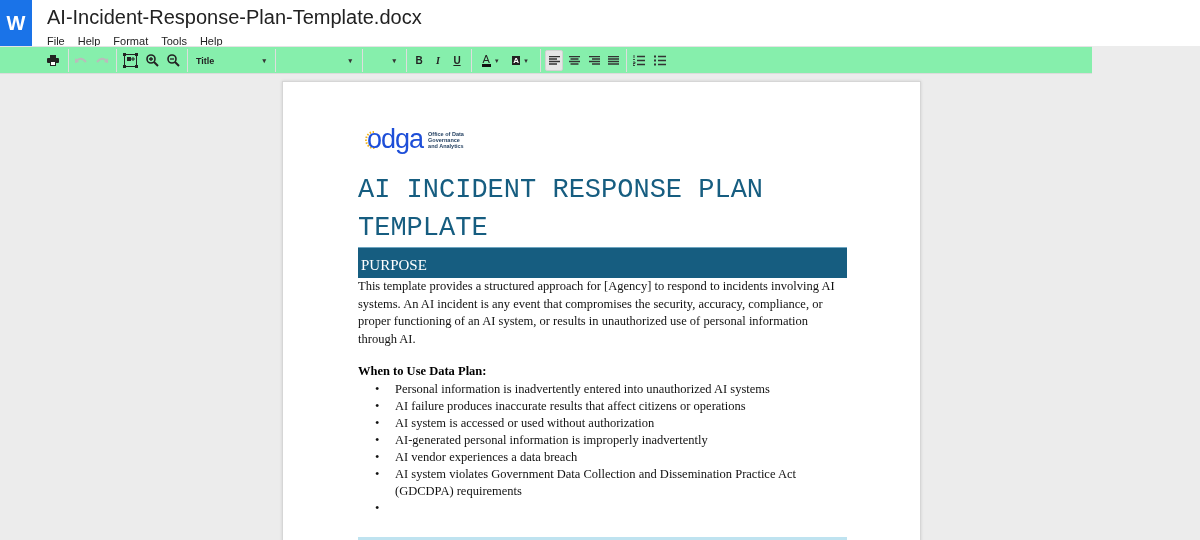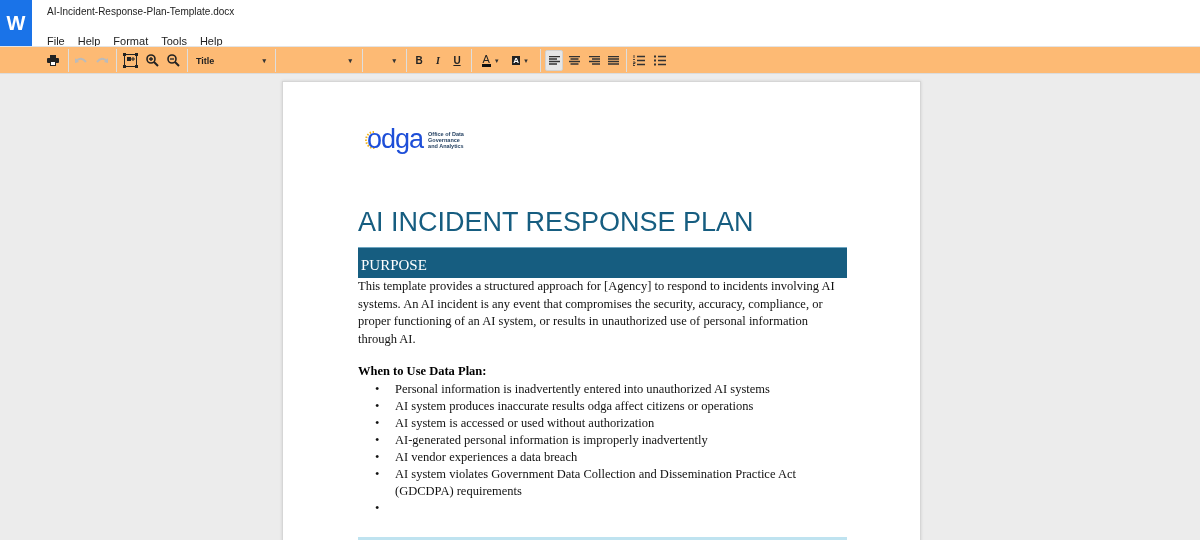--- a/index.html
+++ b/index.html
@@ -1,33 +1,33 @@
 <!DOCTYPE html>
 <html><head>
   <meta charset="utf-8">
   <style>
     * { box-sizing: border-box; margin: 0; padding: 0; }
     html, body { width: 1200px; height: 540px; overflow: hidden; background: #ececec; font-family: "Liberation Sans", sans-serif; }
     .topbar { position: absolute; left: 0; top: 0; width: 1200px; height: 46px; background: #fff; }
     .app-icon { position: absolute; left: 0; top: 0; width: 32px; height: 46px; background: #1a73e8; color: #fff; font-family: "Liberation Sans", sans-serif; font-weight: bold; font-size: 20px; display: flex; align-items: center; justify-content: center; }
-    .doc-title { position: absolute; left: 47px; top: 6px; font-size: 10px; color: #222; }
+    .doc-title { position: absolute; left: 47px; top: 6px; font-size: 20px; color: #222; }
     .menubar { position: absolute; left: 47px; top: 27px; display: flex; gap: 0; font-size: 11px; color: #222; }
     .menubar span { margin-right: 13px; cursor: default; margin-top: 8px; }
-    .toolbar { position: absolute; left: 0; top: 46px; width: 1200px; height: 28px; background: #fdba74; border-top: 1px solid #e4e4e4; border-bottom: 1px solid #dcdcdc; }
+    .toolbar { position: absolute; left: 0; top: 46px; width: 1092px; height: 28px; background: #86efac; border-top: 1px solid #e4e4e4; border-bottom: 1px solid #dcdcdc; }
     .tb-item { position: absolute; top: 0; height: 27px; display: flex; align-items: center; justify-content: center; color: #222; font-size: 11px; }
     .tb-sep { position: absolute; top: 2px; width: 1px; height: 23px; background: #dedede; }
     .caret { font-size: 7px; margin-left: 4px; color: #333; }
     .dropdown { justify-content: space-between; padding: 0 6px 0 0; font-weight: bold; font-size: 9px; }
     .active-btn { background: #e6e6e6; border: 1px solid #d2d2d2; border-radius: 2px; }
     .canvas { position: absolute; left: 0; top: 74px; width: 1200px; height: 466px; background: #ececec; }
     .page { position: absolute; left: 282px; top: 81px; width: 639px; height: 470px; background: #fff; border: 1px solid #d6d6d6; box-shadow: 0 0 3px rgba(0,0,0,0.12); }
     .logo { position: absolute; left: 82px; top: 42px; display: flex; align-items: center; }
     .logo-word { font-family: "Liberation Sans", sans-serif; font-size: 27px; color: #1d4ed8; letter-spacing: -1px; font-weight: 500; }
     .logo-sub { font-family: "Liberation Sans", sans-serif; font-size: 5.5px; line-height: 6px; color: #1c3a5c; margin-left: 5px; font-weight: bold; }
-    .title { position: absolute; left: 75px; top: 89px; width: 489px; font-family: Liberation Sans, sans-serif; font-size: 27px; line-height: 38px; color: #165d80; margin-top: 32px; }
+    .title { position: absolute; left: 75px; top: 89px; width: 489px; font-family: Liberation Mono, monospace; font-size: 27px; line-height: 38px; color: #165d80; }
     .section-bar { position: absolute; left: 75px; top: 165px; width: 489px; height: 31px; background: #165d80; color: #fff; font-family: "Liberation Serif", serif; font-size: 15px; padding: 9px 0 0 3px; border-top: 1px solid #6da5c0; }
     .para { position: absolute; left: 75px; top: 196px; width: 489px; font-size: 12.5px; line-height: 17.5px; font-family: "Liberation Serif", serif; color: #111; }
     .subhead { position: absolute; left: 75px; top: 282px; font-size: 12.5px; font-weight: bold; font-family: "Liberation Serif", serif; }
     .bullets { position: absolute; left: 75px; top: 299px; width: 489px; list-style: none; font-family: "Liberation Serif", serif; font-size: 12.5px; line-height: 17px; color: #111; }
     .bullets li { position: relative; padding-left: 37px; }
     .bullets li .dot { position: absolute; left: 17px; top: 0; }
     .blue-bar { position: absolute; left: 75px; top: 455px; width: 489px; height: 4px; background: #bfe3f0; }
   </style>
 </head>
 <body>
@@ -190,21 +190,21 @@
   </div>
 
   <div class="section-bar">PURPOSE</div>
 
   <p class="para">This template provides a structured approach for [Agency] to respond to incidents involving AI systems. An AI incident is any event that compromises the security, accuracy, compliance, or proper functioning of an AI system, or results in unauthorized use of personal information through AI.</p>
 
   <div class="subhead">When to Use Data Plan:</div>
 
   <ul class="bullets">
     <li><span class="dot">•</span><span>Personal information is inadvertently entered into unauthorized AI systems</span></li>
-    <li><span class="dot">•</span><span>AI system produces inaccurate results odga affect citizens or operations</span></li>
+    <li><span class="dot">•</span><span>AI failure produces inaccurate results that affect citizens or operations</span></li>
     <li><span class="dot">•</span><span>AI system is accessed or used without authorization</span></li>
     <li><span class="dot">•</span><span>AI-generated personal information is improperly inadvertently</span></li>
     <li><span class="dot">•</span><span>AI vendor experiences a data breach</span></li>
     <li><span class="dot">•</span><span>AI system violates Government Data Collection and Dissemination Practice Act (GDCDPA) requirements</span></li>
     <li><span class="dot">•</span></li>
   </ul>
 
   <div class="blue-bar"></div>
 </div>
 

